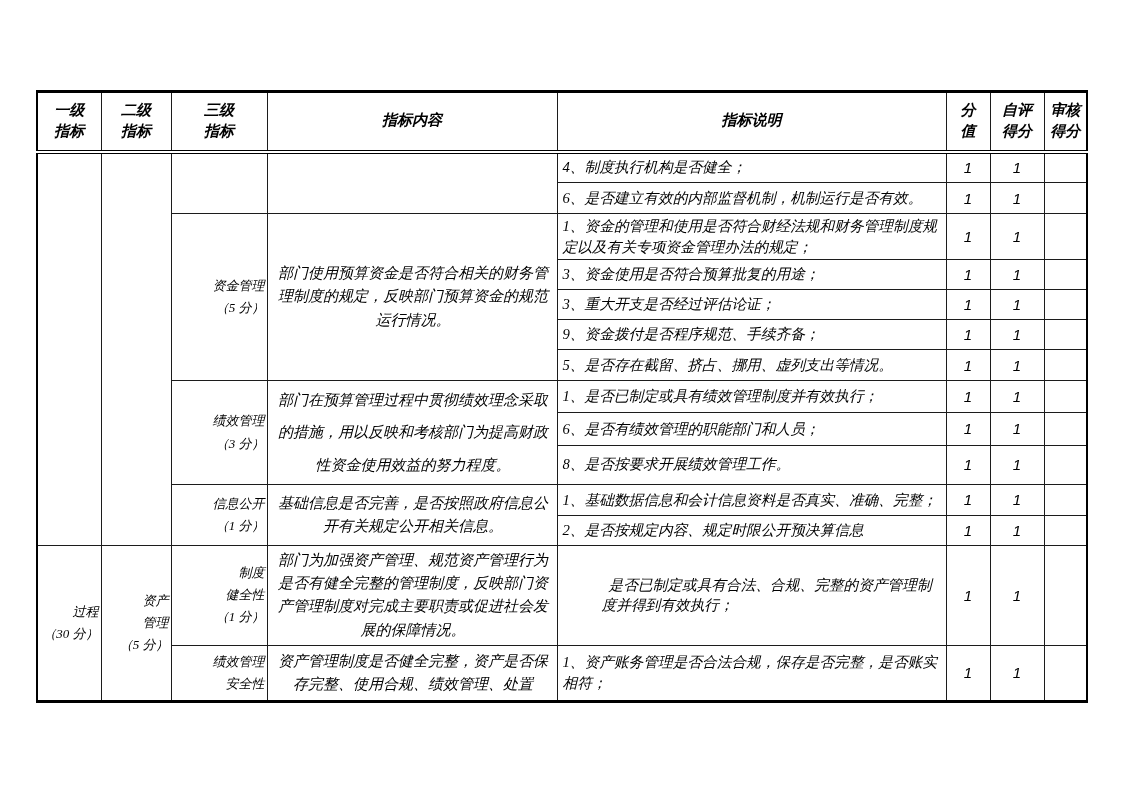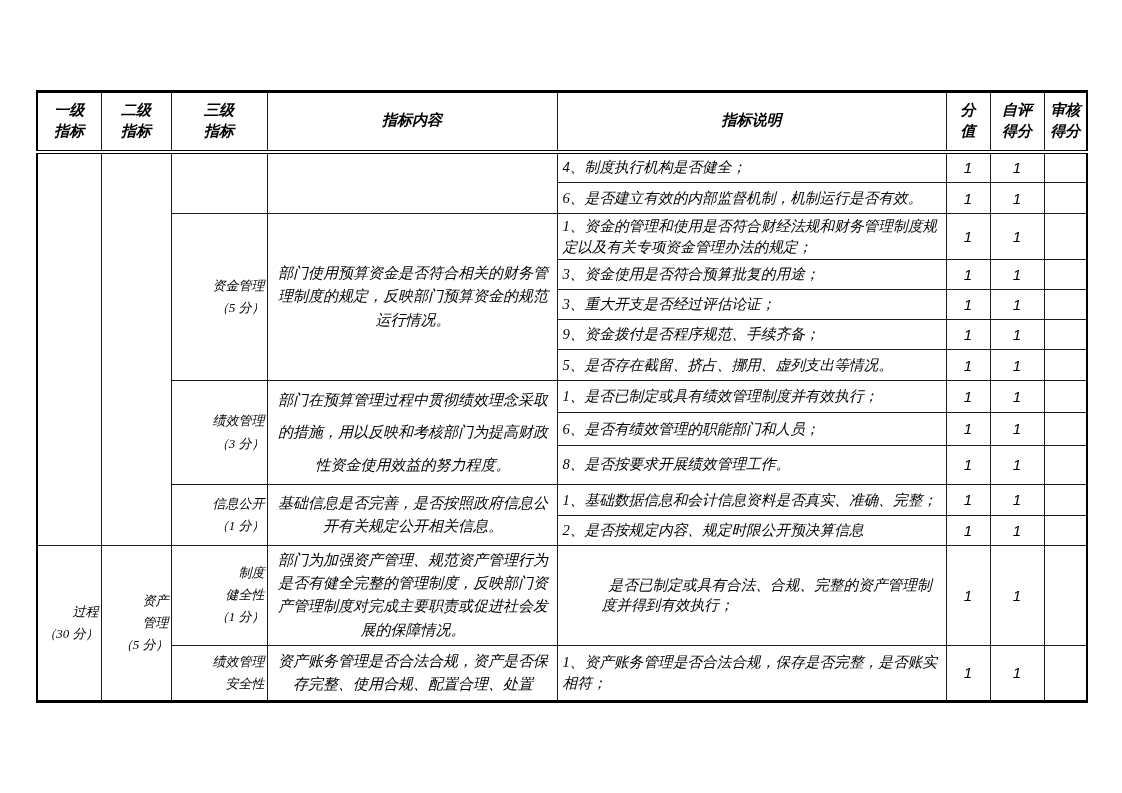--- a/index.html
+++ b/index.html
@@ -209,21 +209,21 @@
 （1 分）</td>
         <td class="content-cell">部门为加强资产管理、规范资产管理行为是否有健全完整的管理制度，反映部门资产管理制度对完成主要职责或促进社会发展的保障情况。</td>
         <td class="desc-cell indent">是否已制定或具有合法、合规、完整的资产管理制度并得到有效执行；</td>
         <td class="score-cell">1</td>
         <td class="score-cell">1</td>
         <td class="score-cell"></td>
       </tr>
       <tr style="height:56px">
         <td class="label-cell">绩效管理
 安全性</td>
-        <td class="content-cell">资产账务管理是否合法合规，资产是否保存完整、使用合规、配置合理、处置</td>
+        <td class="content-cell">资产管理制度是否健全完整，资产是否保存完整、使用合规、绩效管理、处置</td>
         <td class="desc-cell">1、资产账务管理是否合法合规，保存是否完整，是否账实相符；</td>
         <td class="score-cell">1</td>
         <td class="score-cell">1</td>
         <td class="score-cell"></td>
       </tr>
     </tbody>
   </table>
 </div>
 
 </body></html>

